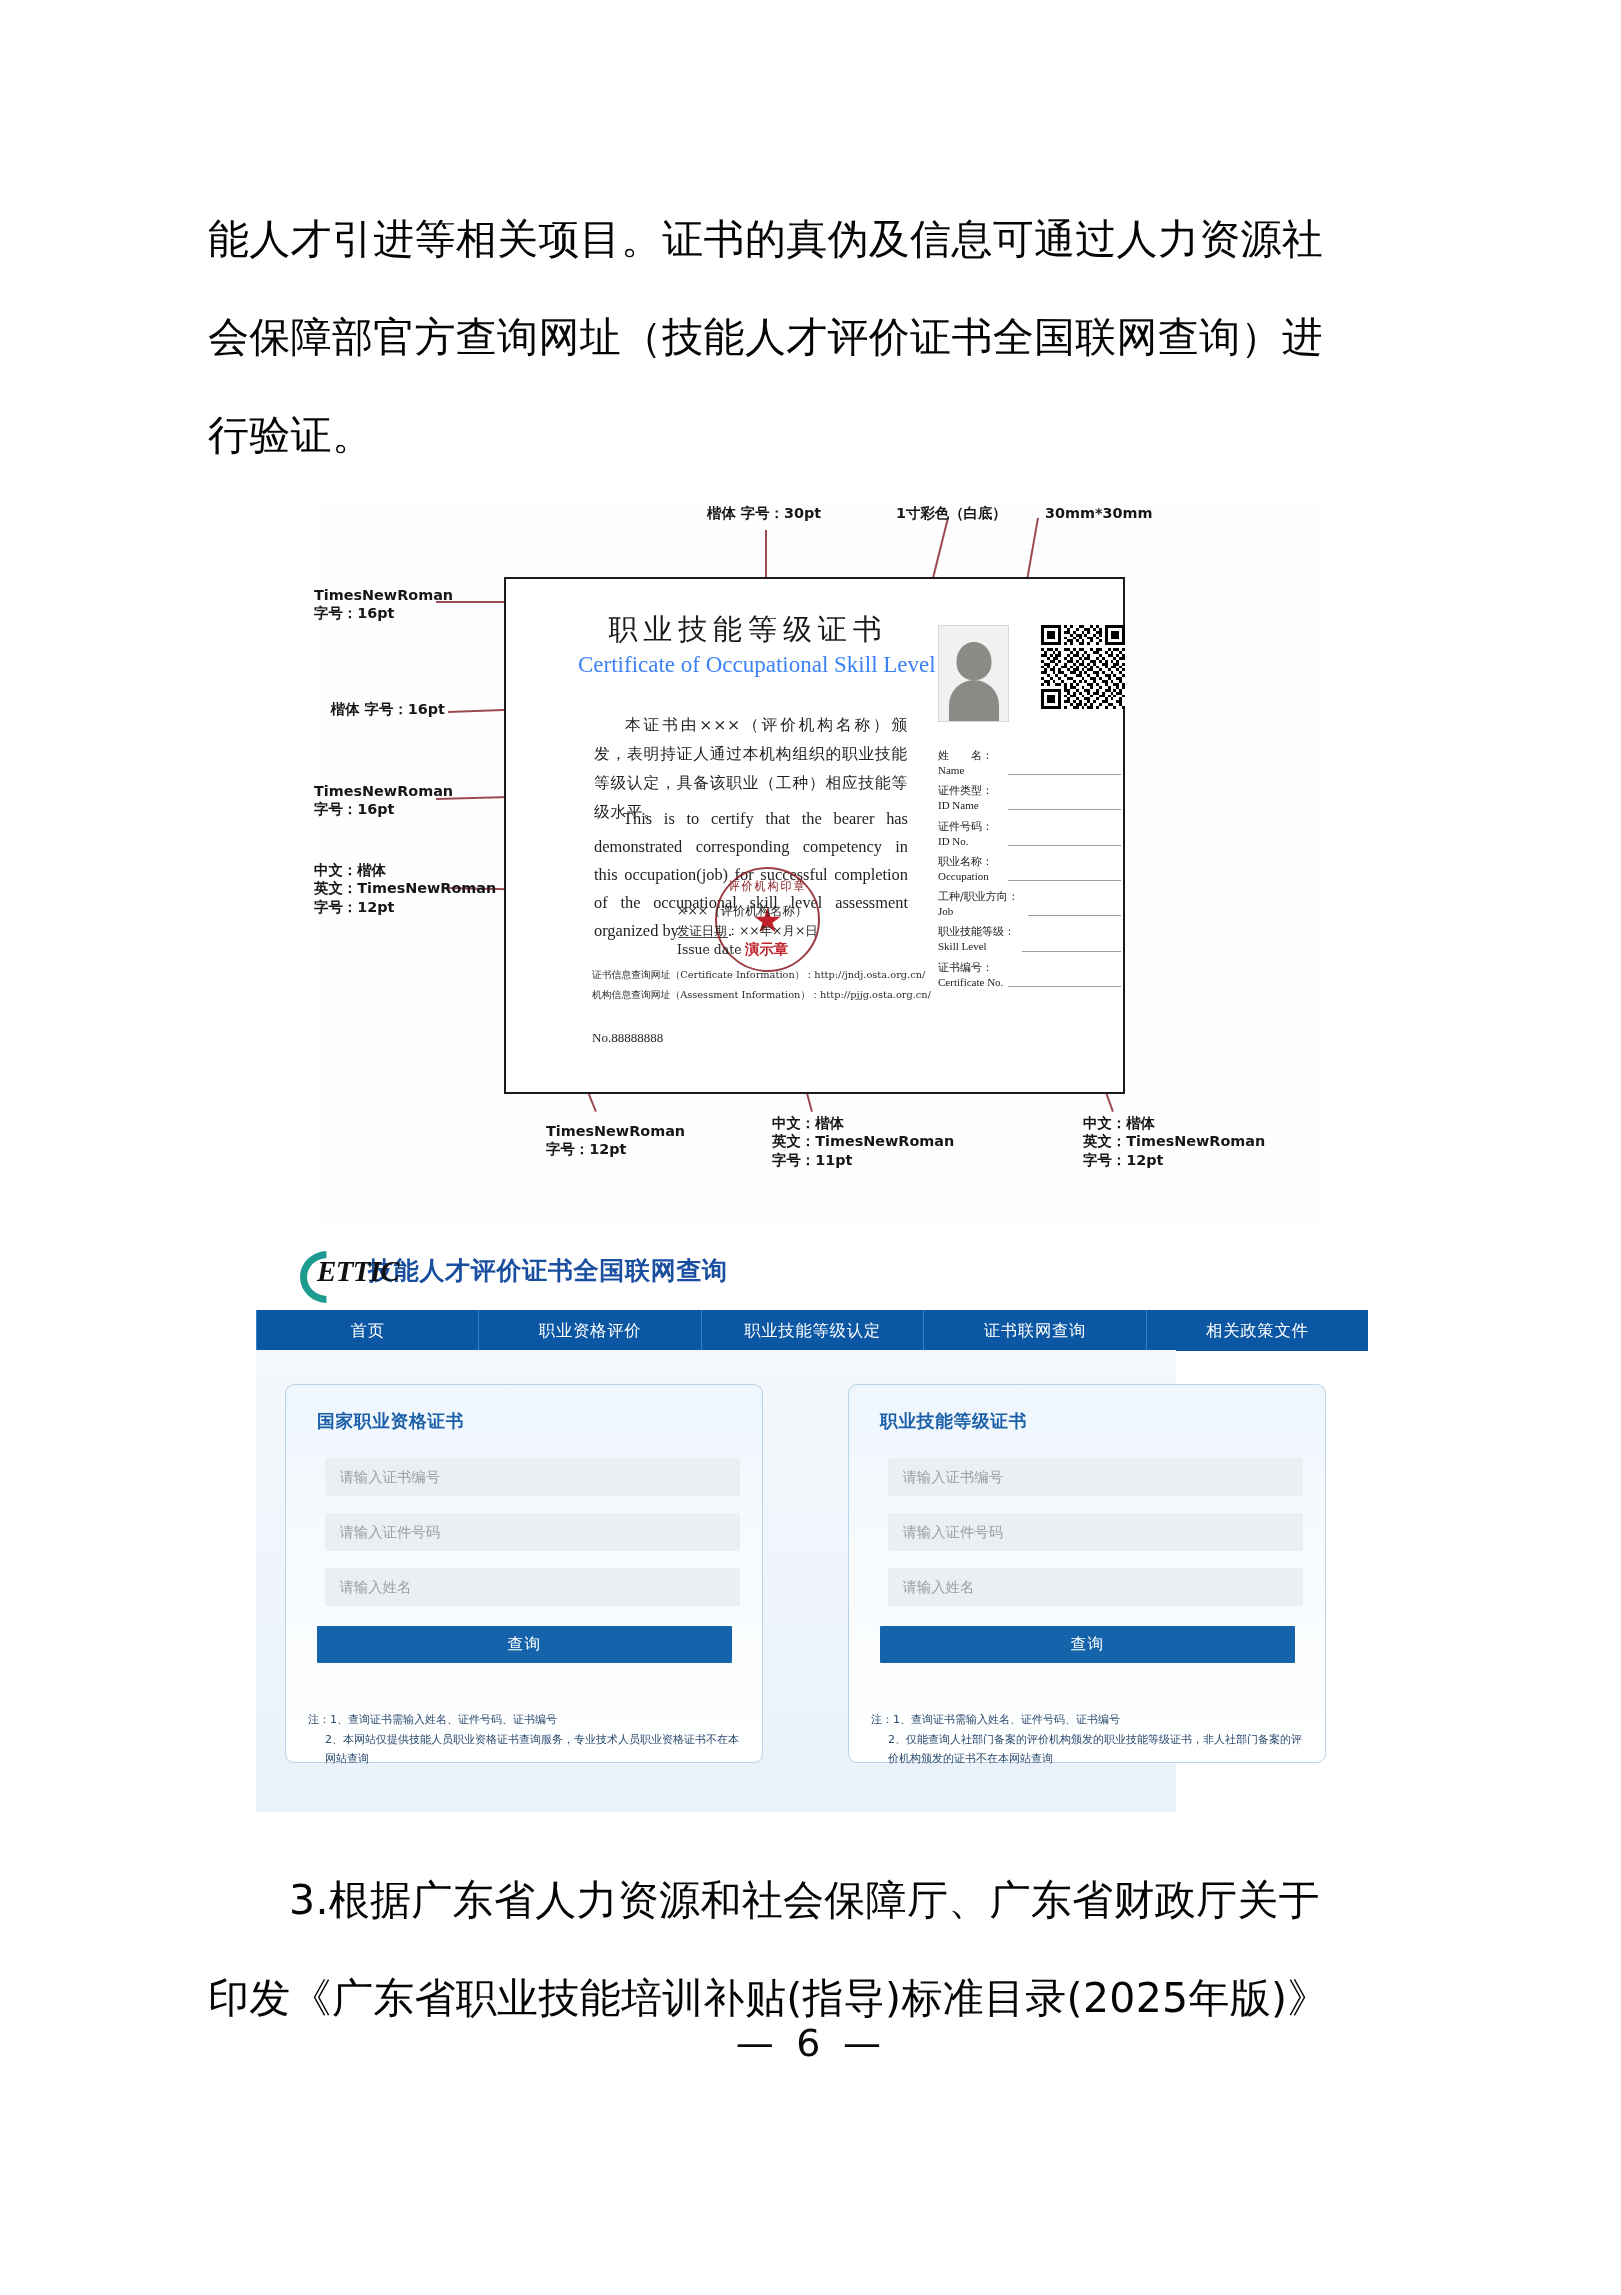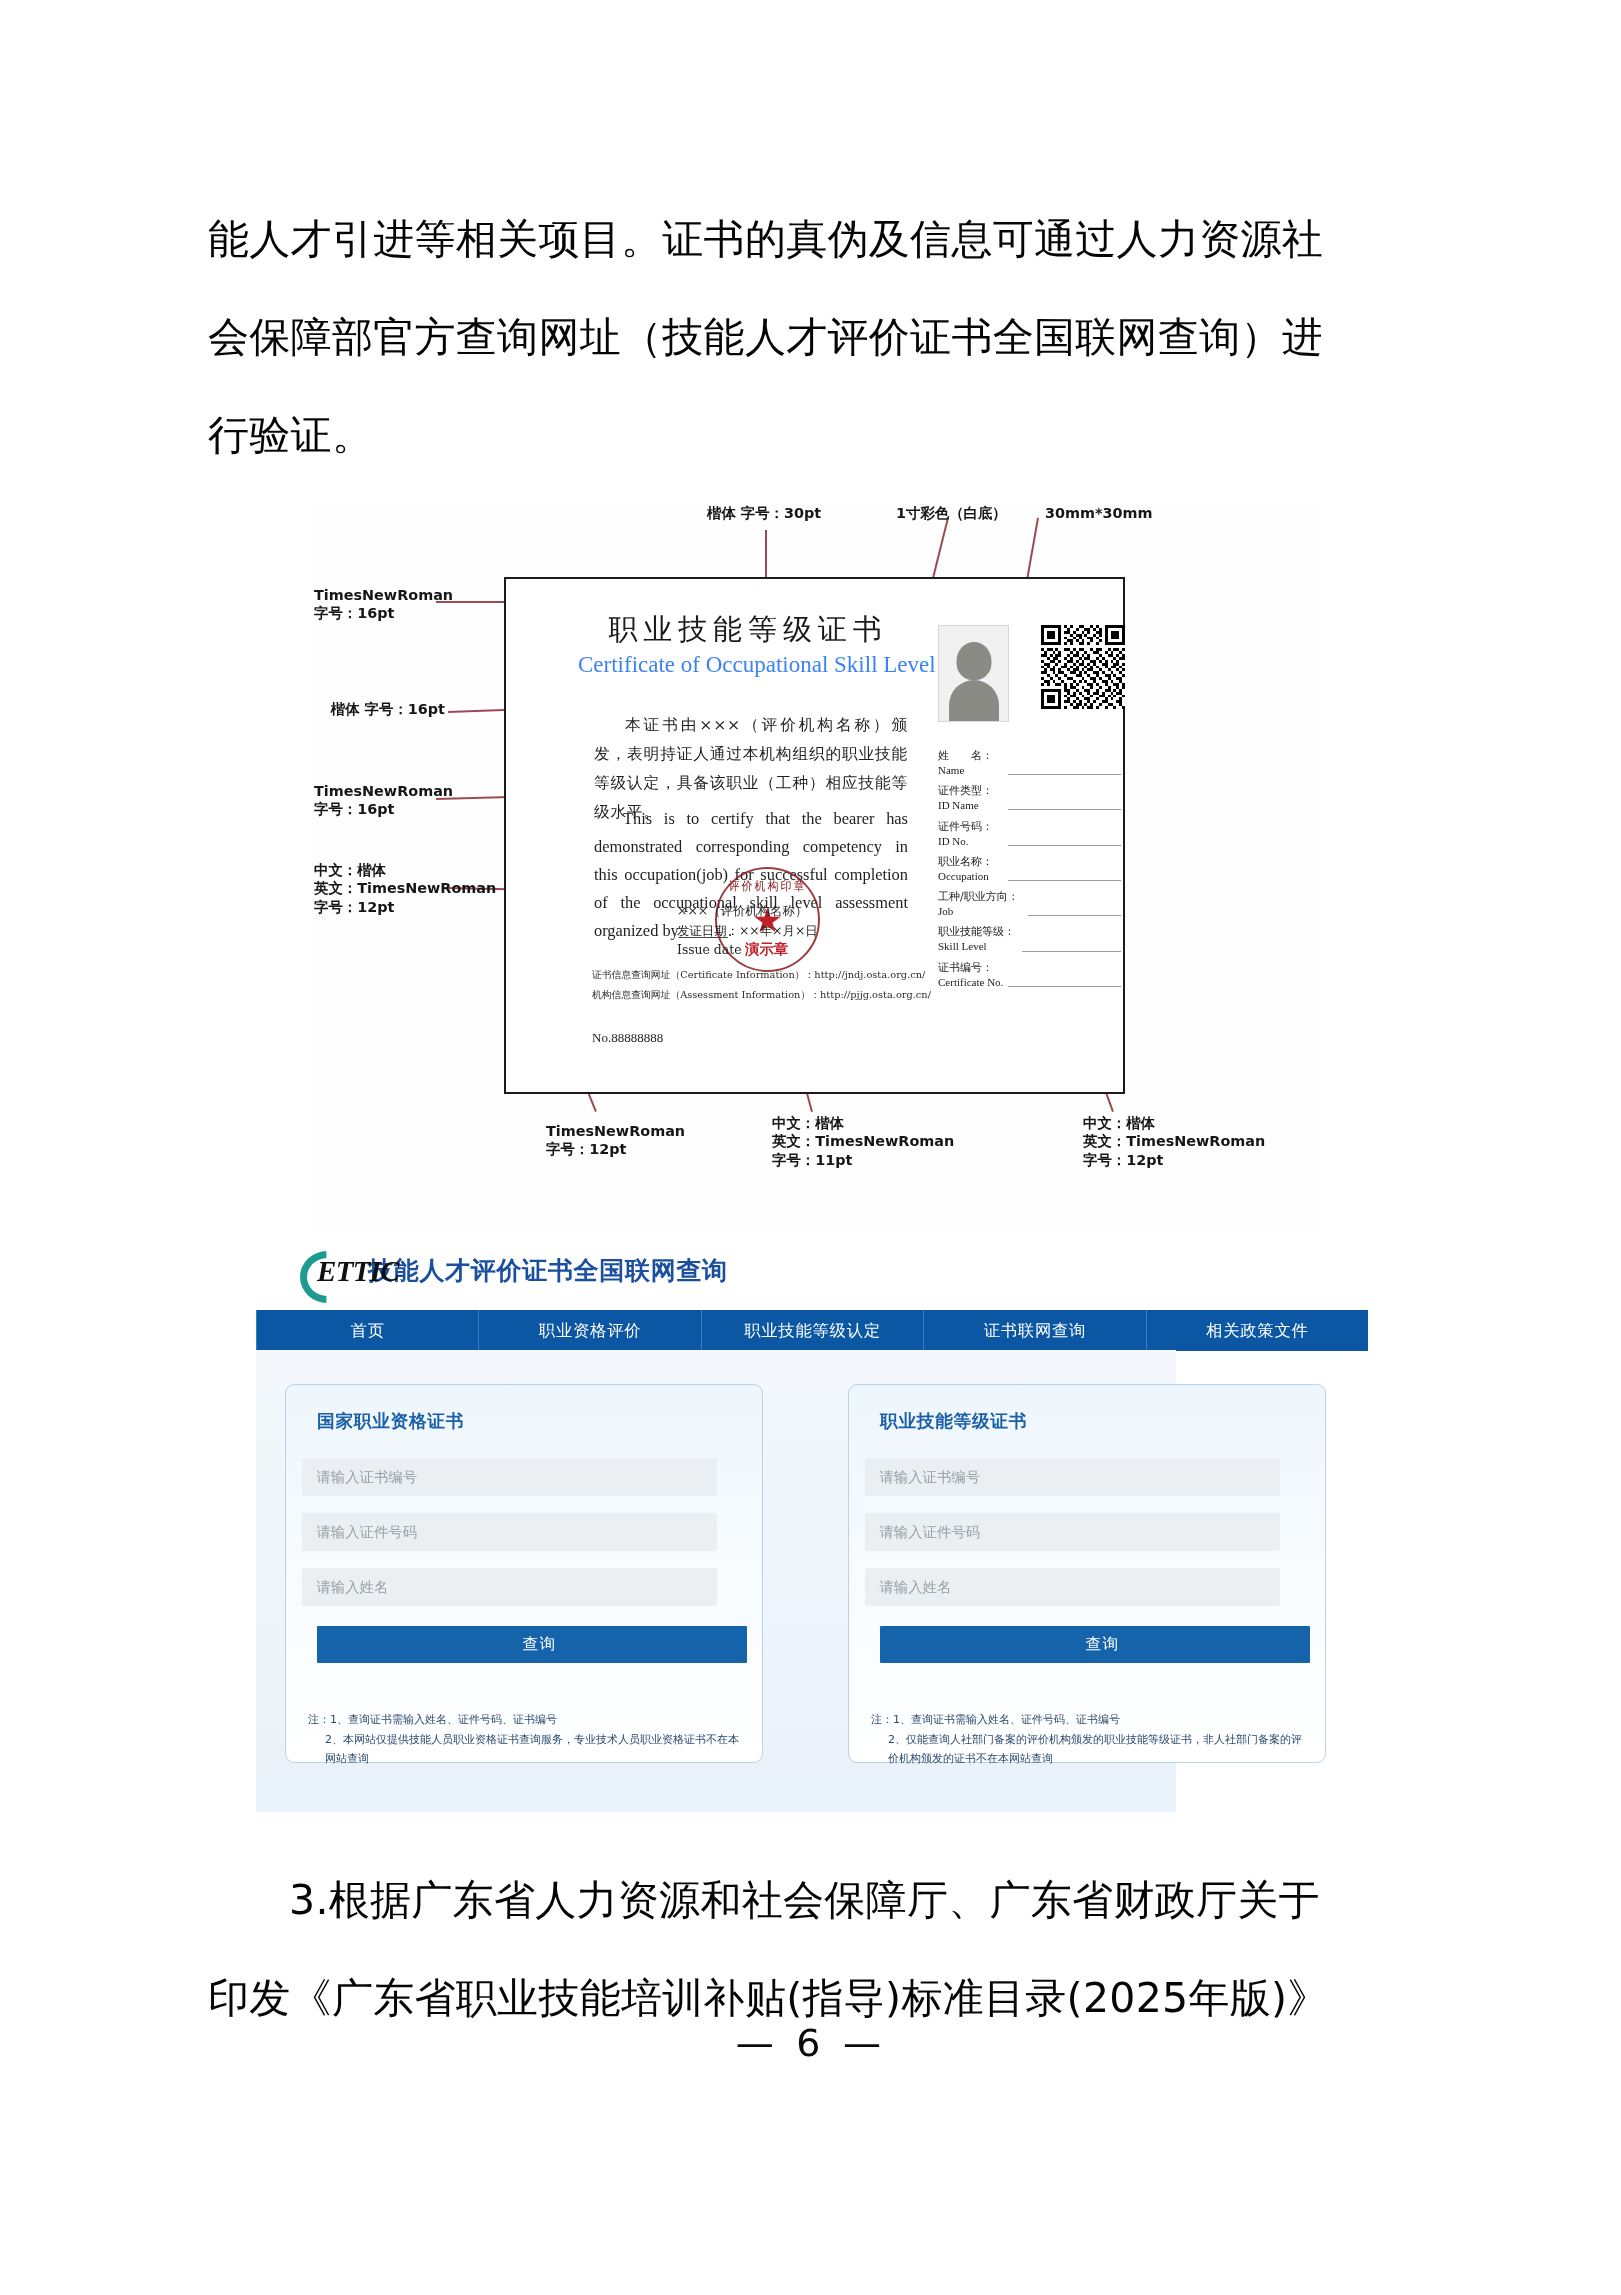--- a/index.html
+++ b/index.html
@@ -348,21 +348,21 @@
     left: 31px; top: 23.6px;
     font-family: "DejaVu Sans", "Liberation Sans", sans-serif;
     font-weight: 700;
     font-size: 17.7px;
     color: #1a5fa8;
     letter-spacing: 0.7px;
     white-space: nowrap;
   }
   .field-input {
     position: absolute;
-    left: 16px;
+    left: 39px;
     width: 415px; height: 38px;
     background: #eceff1;
     border: none;
     border-radius: 2px;
     box-sizing: border-box;
     padding-left: 14.4px;
     font-family: "DejaVu Sans", "Liberation Sans", sans-serif;
     font-size: 14.4px;
     color: #404040;
     display: flex; align-items: center;
@@ -376,21 +376,20 @@
     left: 31px; top: 241px;
     width: 415px; height: 37px;
     background: #1564ab;
     border-radius: 1.3px;
     color: #ffffff;
     font-family: "DejaVu Sans", "Liberation Sans", sans-serif;
     font-size: 15.7px;
     letter-spacing: 1.3px;
     display: flex; align-items: center; justify-content: center;
     cursor: pointer;
-    padding-left: 15px;
   }
   .panel-note {
     position: absolute;
     left: 22px; top: 289px;
     width: 432px;
     font-family: "DejaVu Sans", "Liberation Sans", sans-serif;
     font-size: 11px;
     line-height: 19.6px;
     color: #2a4a6e;
     margin-top: 36px;

